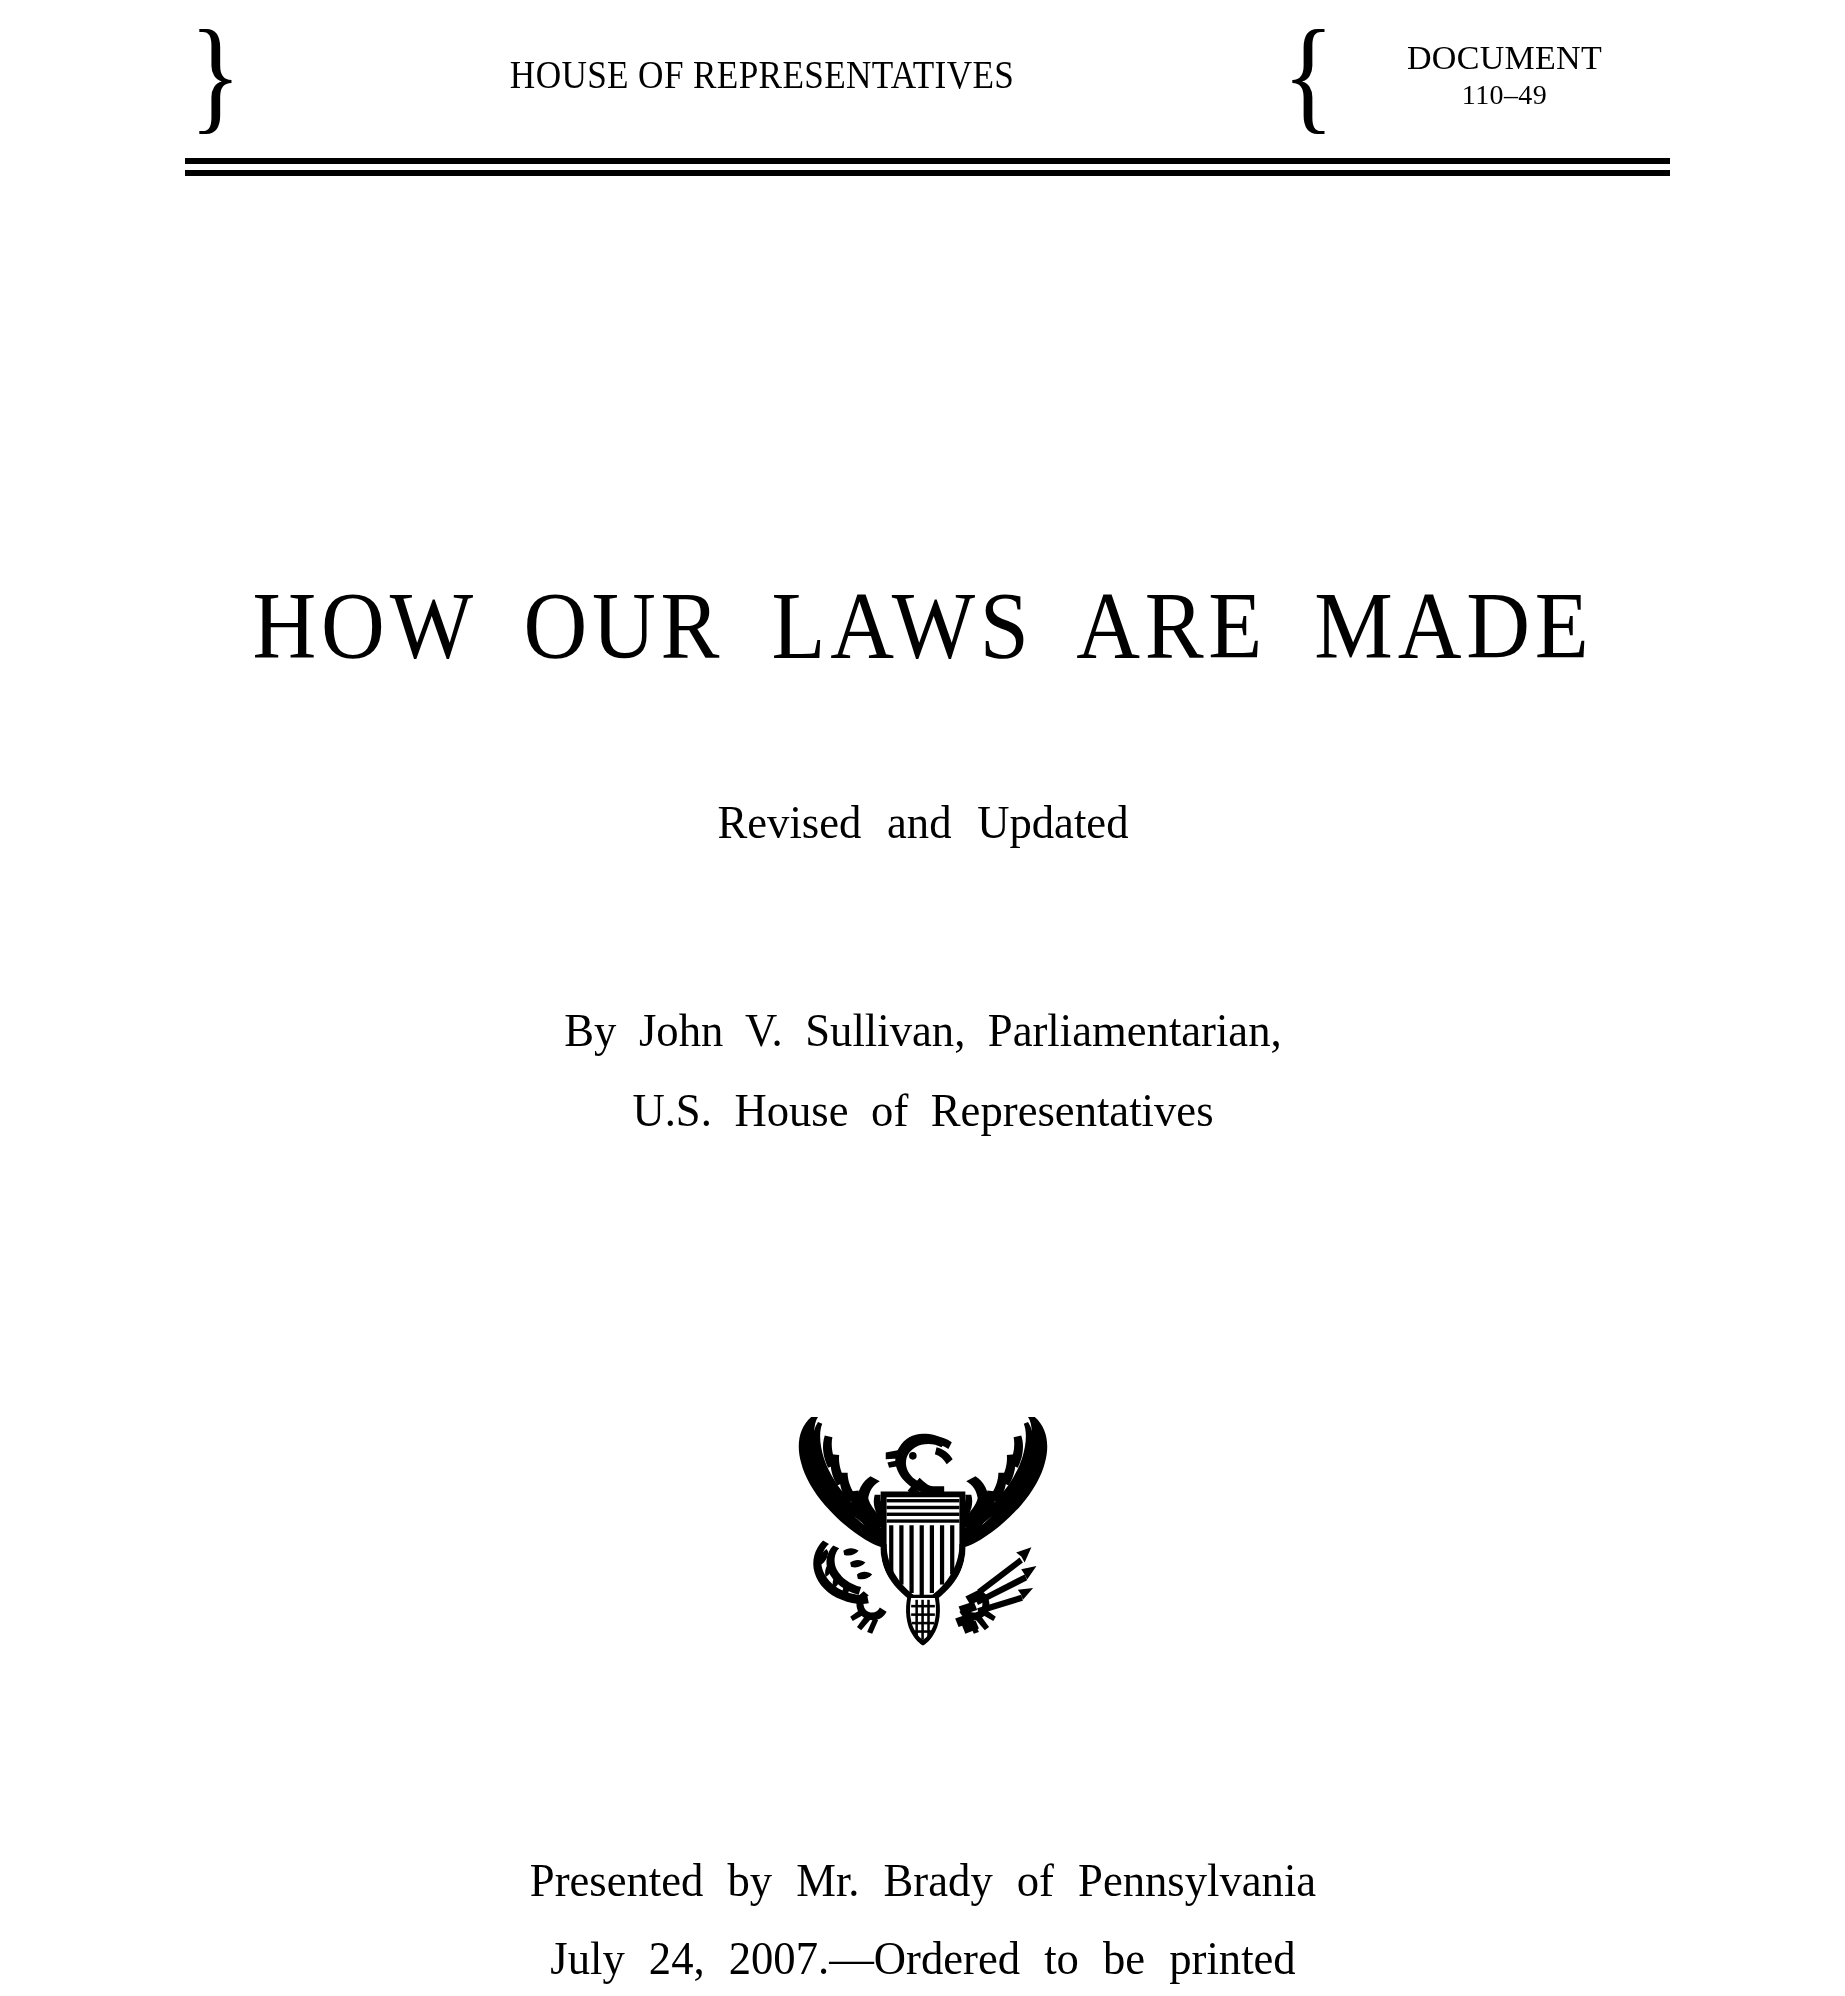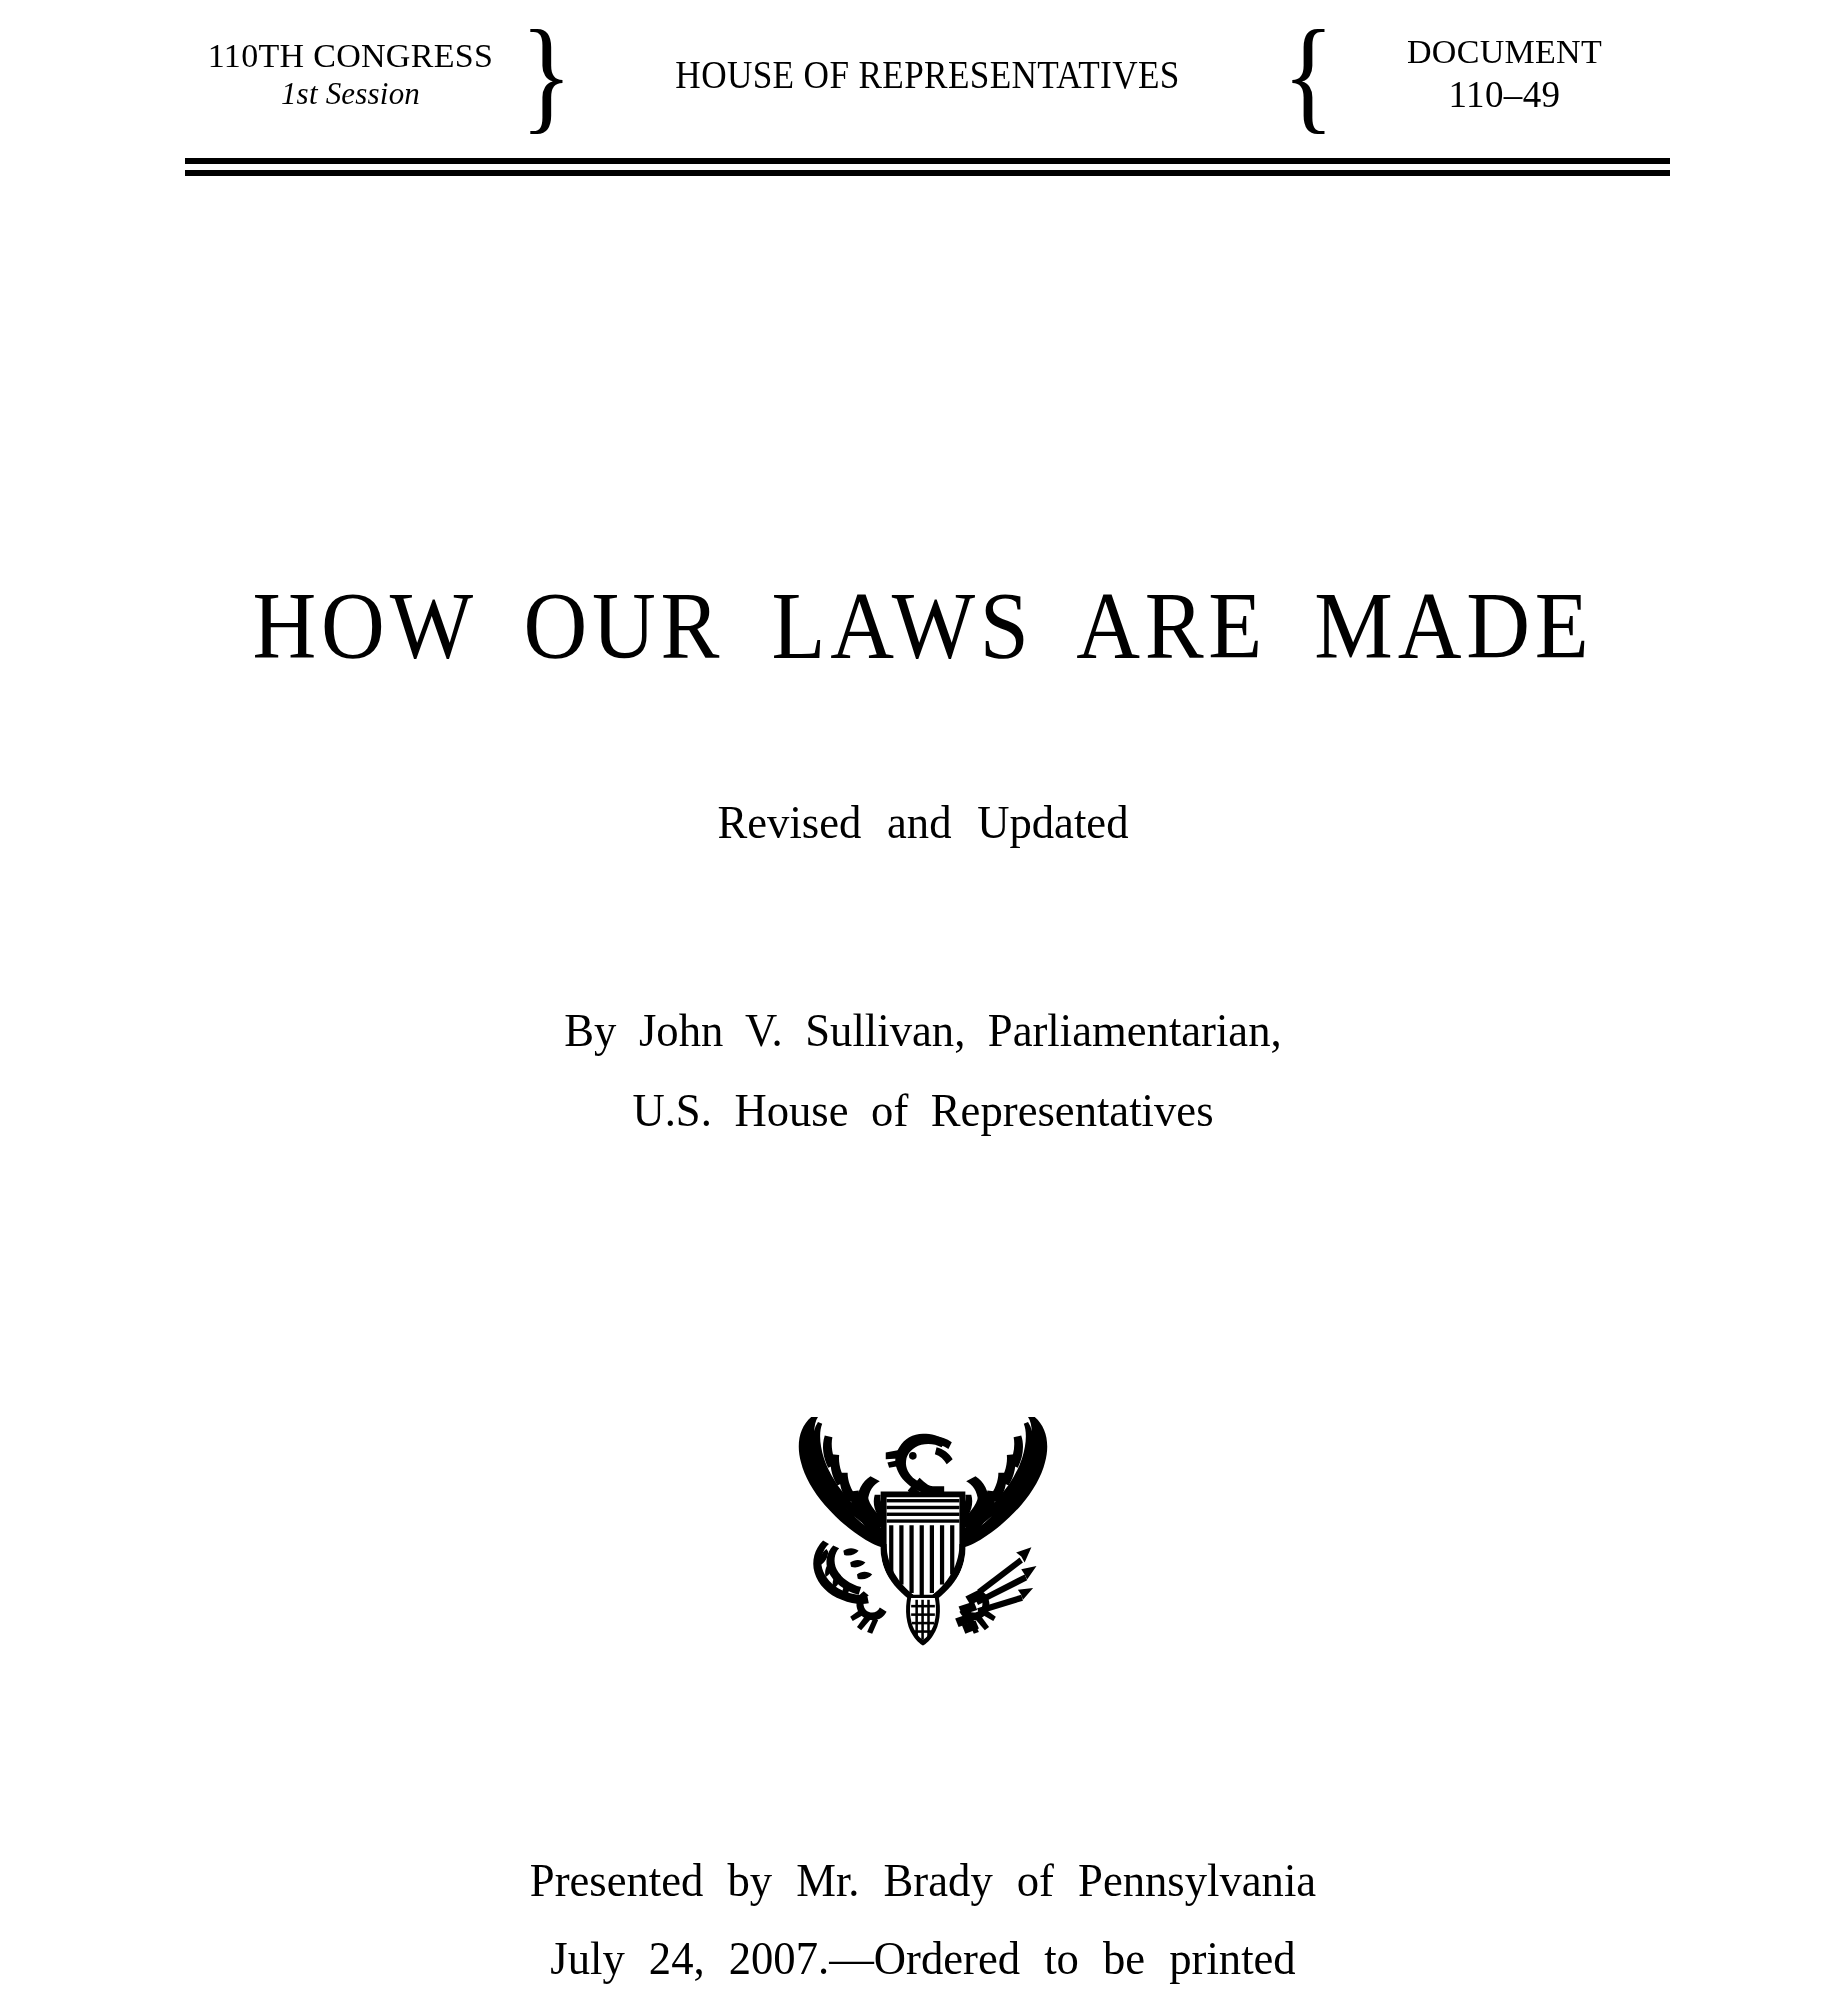--- a/index.html
+++ b/index.html
@@ -55,21 +55,21 @@
     font-variant: small-caps;
     font-size: 34px;
     letter-spacing: 0.3px;
   }
   .mast-session {
     font-style: italic;
     font-size: 31px;
     letter-spacing: 0.2px;
   }
   .mast-docnum {
-    font-size: 37px;
+    font-size: 28px;
     letter-spacing: 0.4px;
   }
 
   .brace {
     font-size: 127px;
     line-height: 0.72;
     font-weight: 300;
     font-family: "Liberation Serif", "DejaVu Serif", serif;
     transform: scaleX(0.85);
     display: inline-block;
@@ -166,24 +166,20 @@
   .footer-1 { top: 1853px; }
   .footer-2 { top: 1931px; }
 </style>
 </head>
 <body>
 
 <div class="page">
 
   <div class="masthead">
 
-    <div class="mast-col mast-left">
-      <div class="smallcaps">110TH CONGRESS</div>
-      <div class="mast-session">1st Session</div>
-    </div>
 
     <div class="brace">}</div>
 
     <div class="mast-center">HOUSE OF REPRESENTATIVES</div>
 
     <div class="brace">{</div>
 
     <div class="mast-col mast-right">
       <div class="smallcaps">DOCUMENT</div>
       <div class="mast-docnum">110–49</div>

